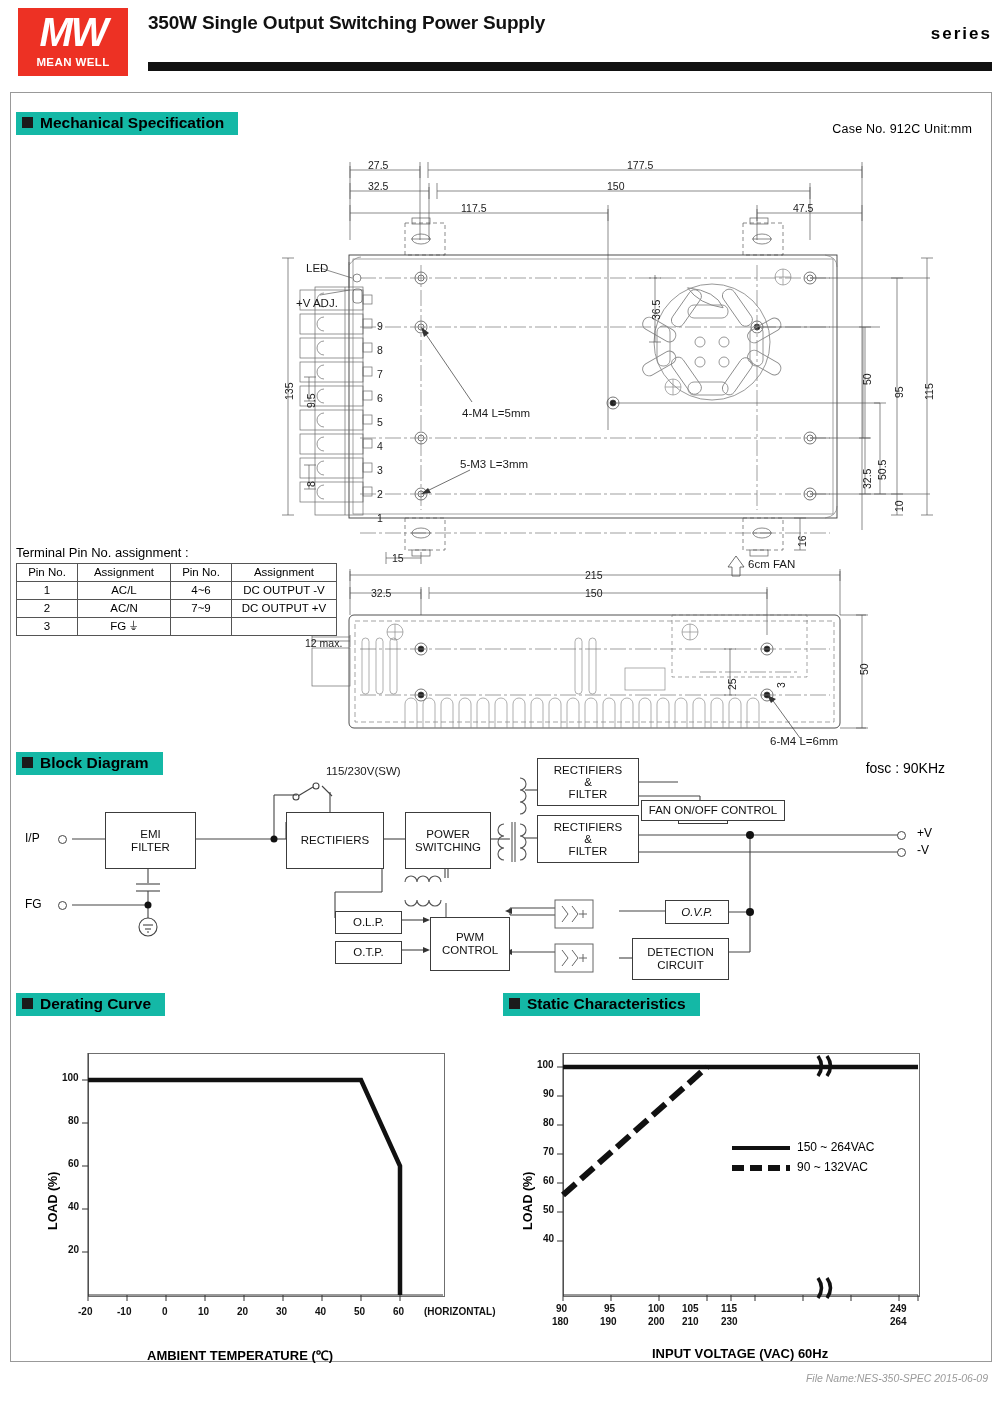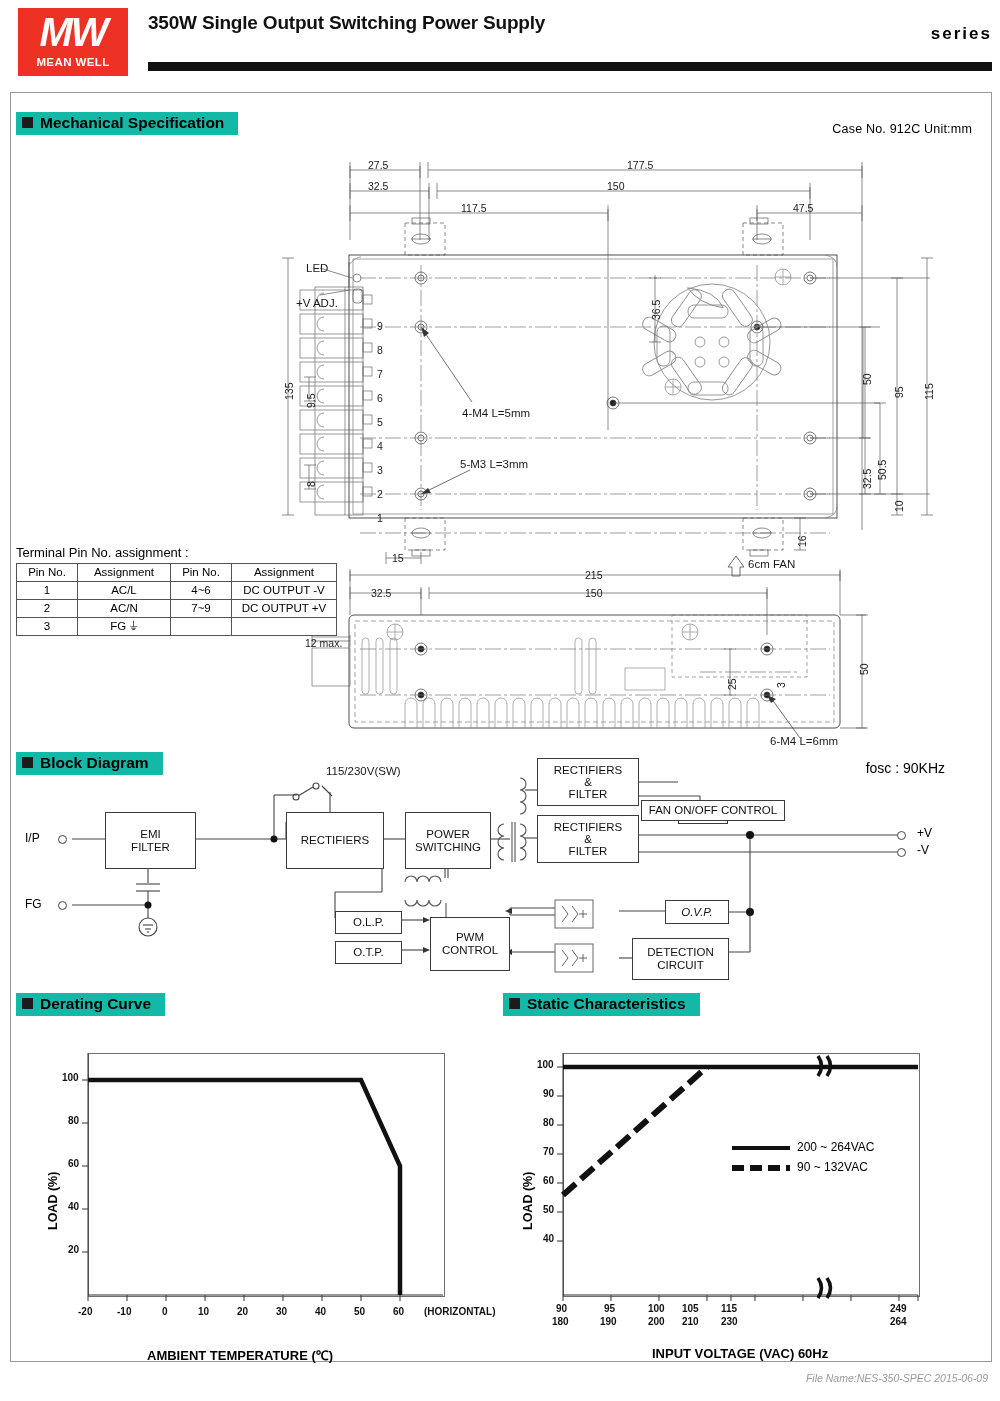--- a/index.html
+++ b/index.html
@@ -711,20 +711,20 @@
   <div class="axlab" style="left:600px;top:1316px;">190</div>
   <div class="axlab" style="left:648px;top:1303px;">100</div>
   <div class="axlab" style="left:648px;top:1316px;">200</div>
   <div class="axlab" style="left:682px;top:1303px;">105</div>
   <div class="axlab" style="left:682px;top:1316px;">210</div>
   <div class="axlab" style="left:721px;top:1303px;">115</div>
   <div class="axlab" style="left:721px;top:1316px;">230</div>
   <div class="axlab" style="left:890px;top:1303px;">249</div>
   <div class="axlab" style="left:890px;top:1316px;">264</div>
 
-  <div class="legtxt" style="left:797px;top:1140px;">200 ~ 264VAC</div>
+  <div class="legtxt" style="left:797px;top:1140px;">150 ~ 264VAC</div>
   <div class="legtxt" style="left:797px;top:1160px;">90 ~ 132VAC</div>
 
   <div class="axlabv" style="left:521px;top:1230px;">LOAD (%)</div>
   <div class="axtitle" style="left:652px;top:1346px;">INPUT VOLTAGE (VAC) 60Hz</div>
 
   <div class="footer">File Name:NES-350-SPEC  2015-06-09</div>
 </div>
 
 </body></html>

